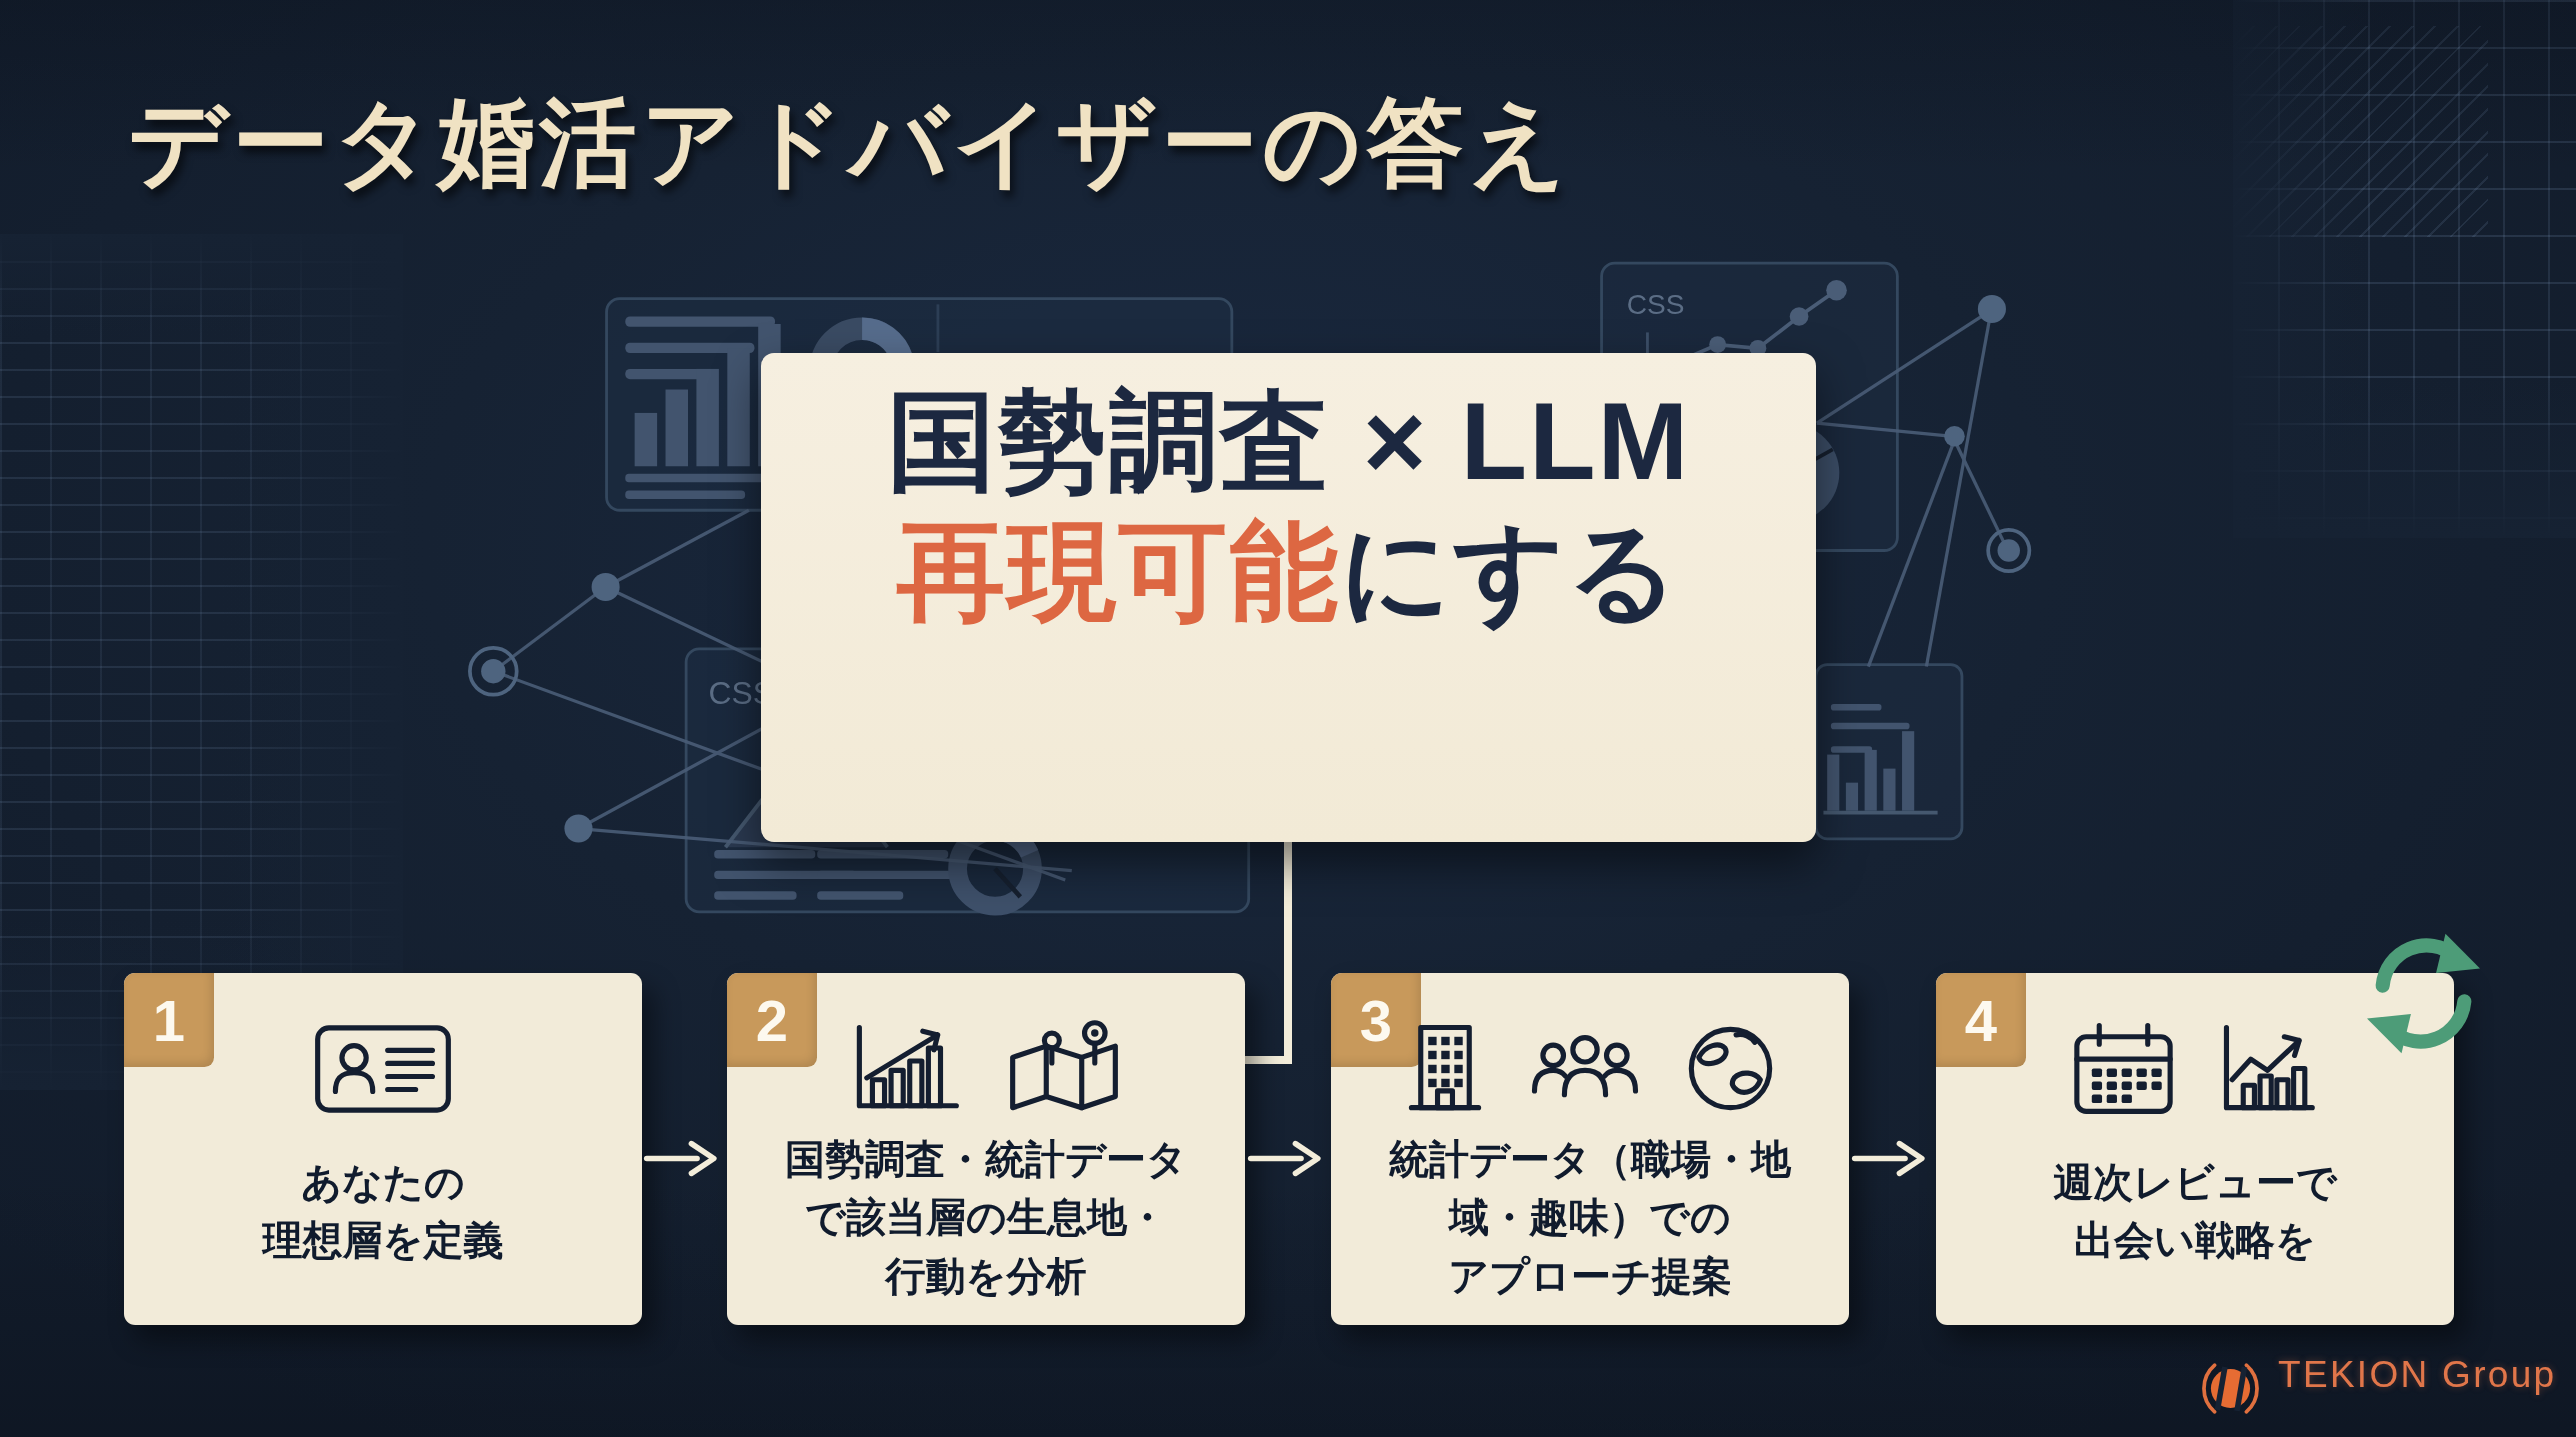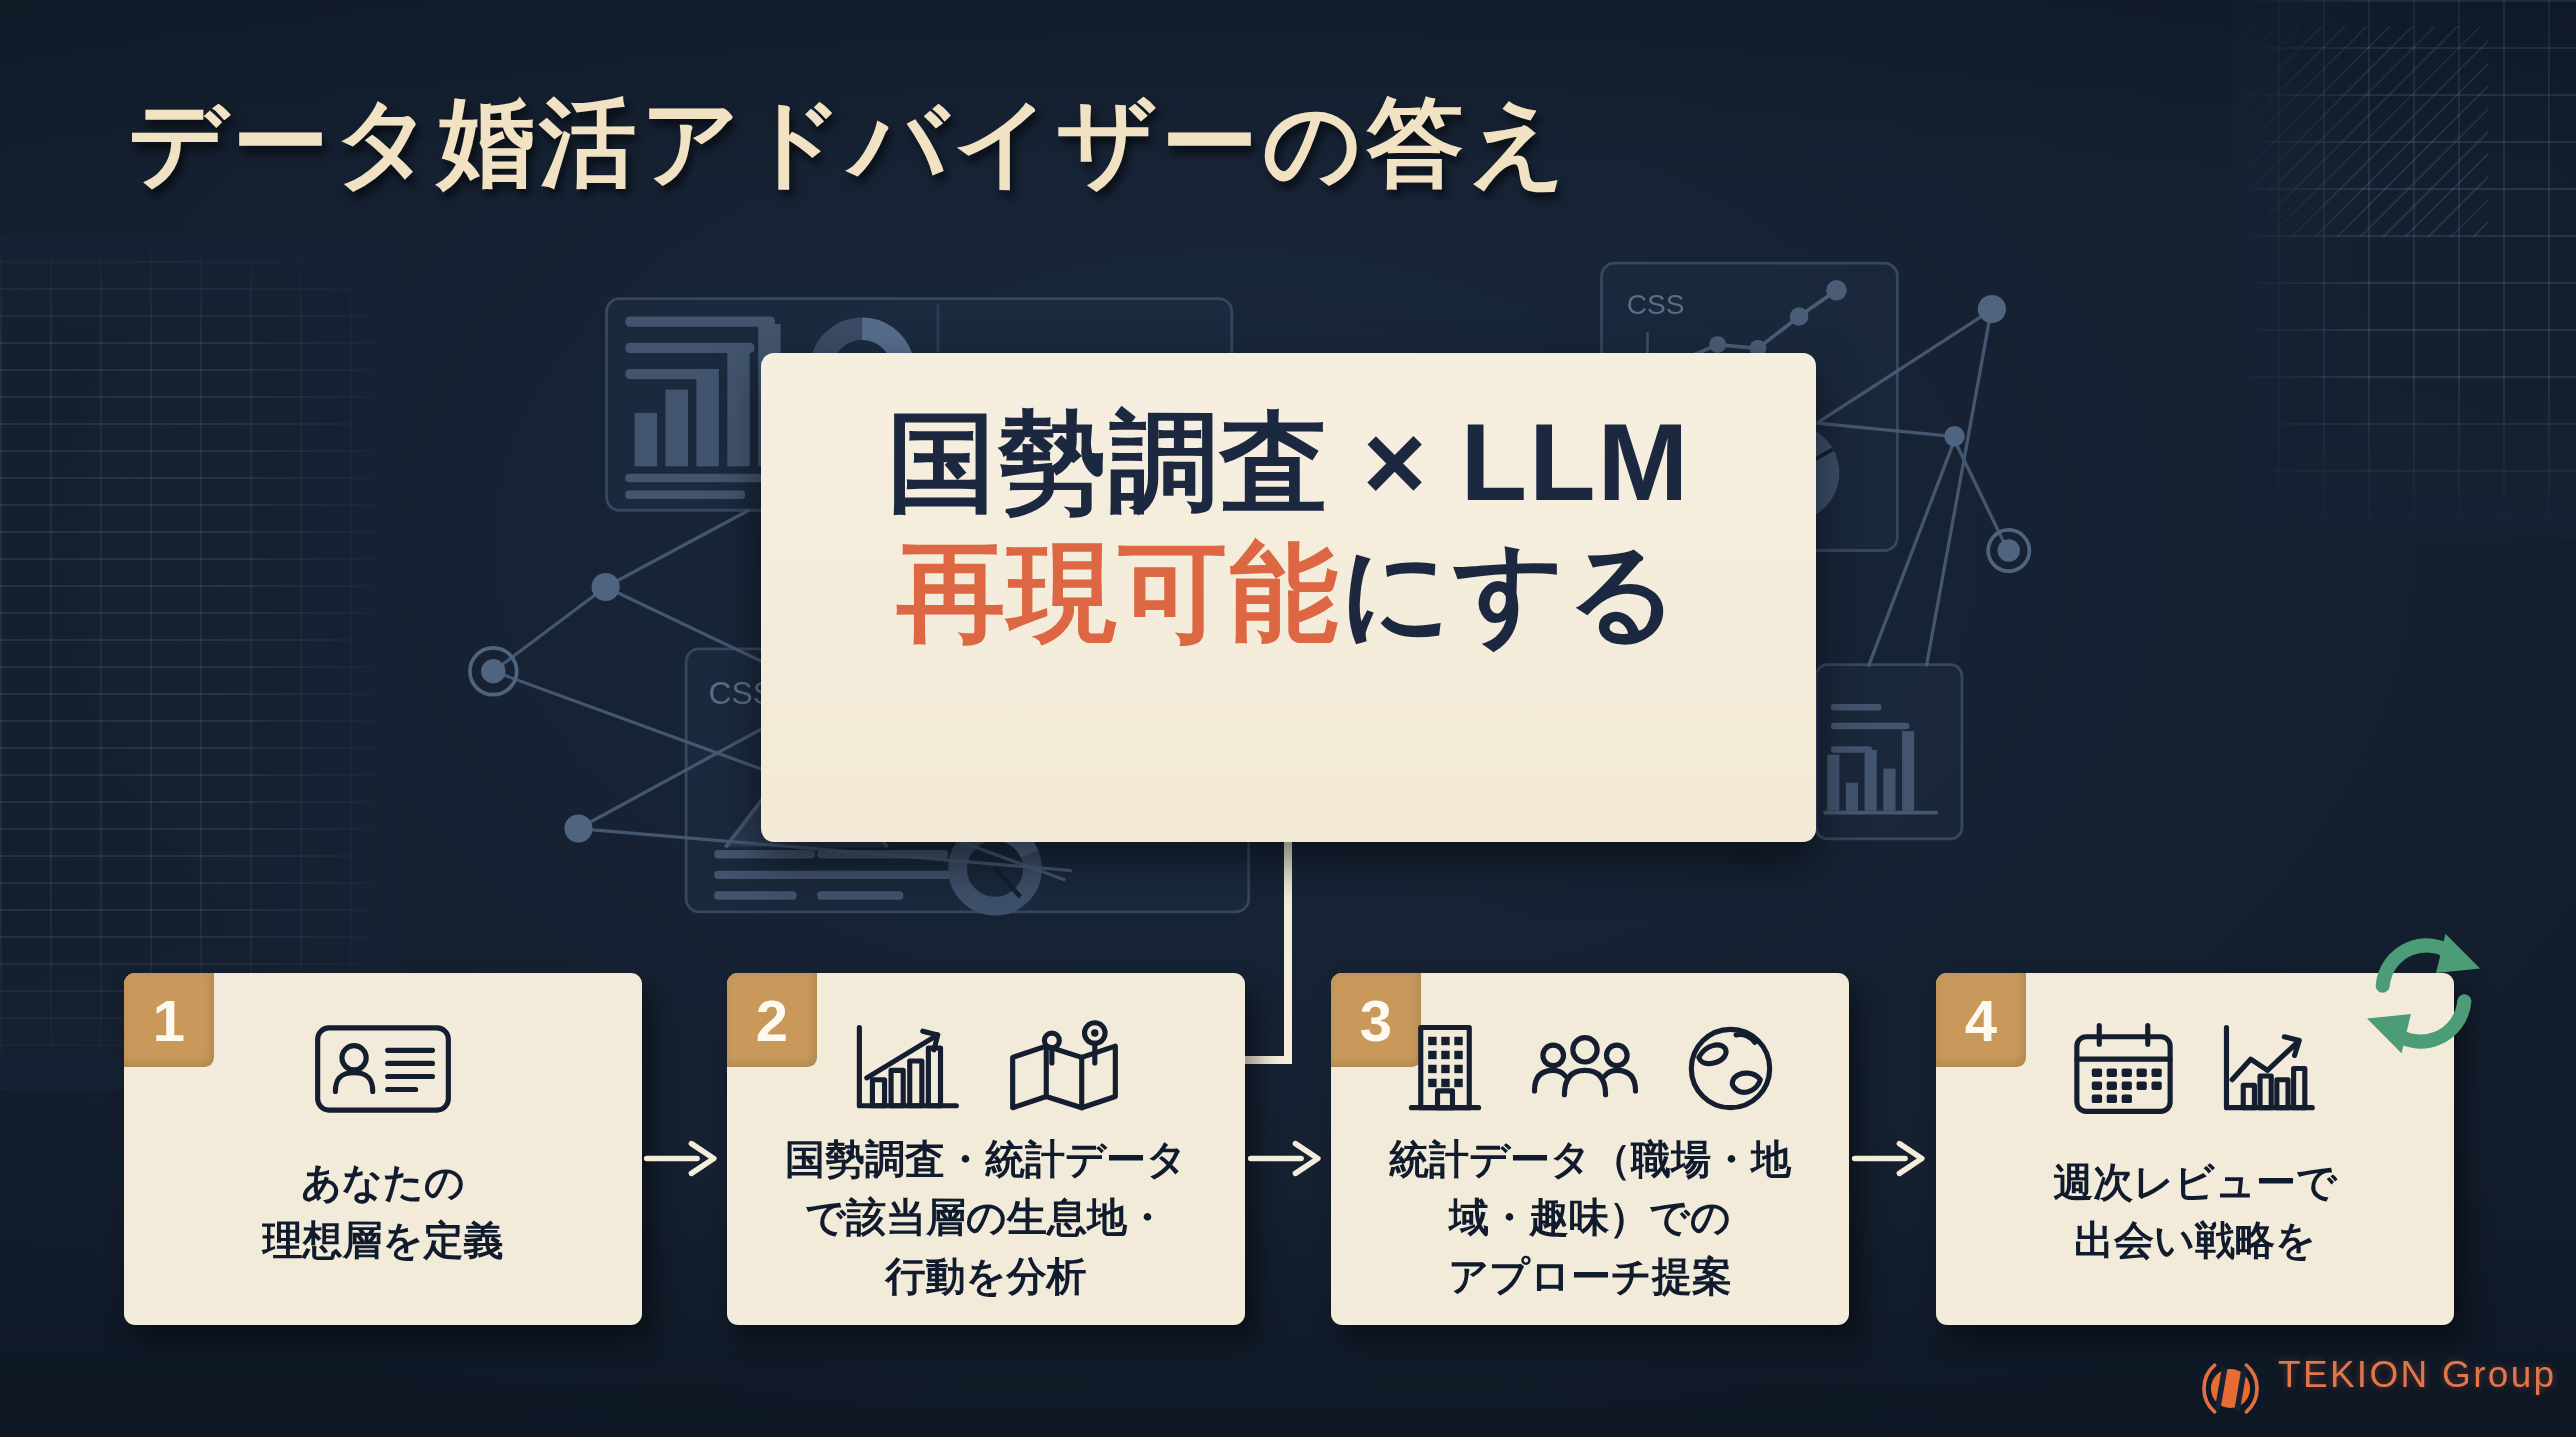--- a/index.html
+++ b/index.html
@@ -28,21 +28,21 @@
   #bg-svg{position:absolute;left:0;top:0;z-index:2;}
   
   .title{position:absolute;left:128px;top:79px;z-index:4;
     font-family:Liberation Sans, sans-serif;font-weight:700;
     font-size:97px;letter-spacing:4.7px;color:#f0e2c3;
     text-shadow:3.7px 6.6px 8.4px rgba(0,0,0,.6);white-space:nowrap;}
   
   .hero{position:absolute;left:761px;top:353px;width:1055px;height:489px;z-index:6;
     background:linear-gradient(180deg,#f6efe0 0%,#f2ead6 100%);border-radius:13px;
     box-shadow:0 20.6px 45px rgba(0,0,0,.5);text-align:center;}
-  .hero-text{padding-top:45px;font-size:109px;line-height:1.19;font-weight:900;
+  .hero-text{padding-top:24px;font-size:109px;line-height:1.19;font-weight:900;
     color:#1c2840;letter-spacing:1.9px;}
   .accent{color:#dd6742;}
   
   .conn-v{position:absolute;left:1284px;top:840px;width:7.5px;height:224px;background:#f3edda;z-index:5;}
   .conn-h{position:absolute;left:1245px;top:1056px;width:43px;height:7.5px;background:#f3edda;z-index:5;}
   
   .card{position:absolute;top:973px;width:518px;height:352px;z-index:6;
     background:#f2ebd9;border-radius:11.2px;box-shadow:11.2px 15px 26px rgba(0,0,0,.42);}
   .card.c1{left:124px;} .card.c2{left:727px;} .card.c3{left:1331px;} .card.c4{left:1936px;}
   .badge{position:absolute;left:0;top:0;width:90px;height:94px;background:#c8995b;

